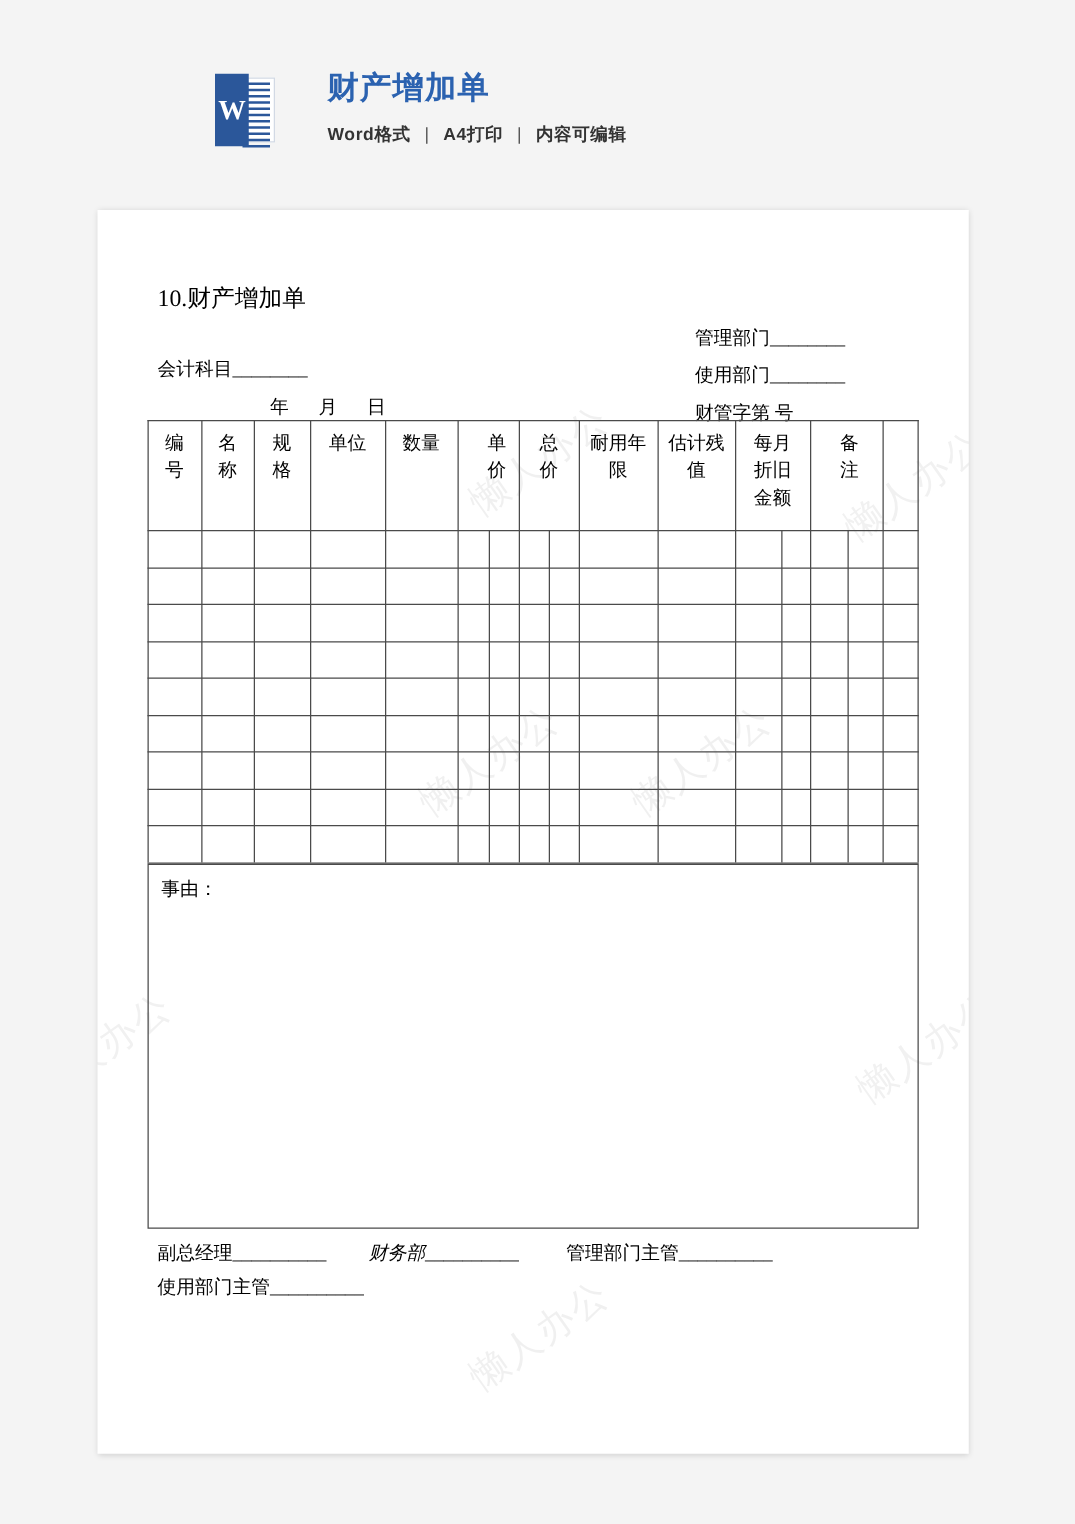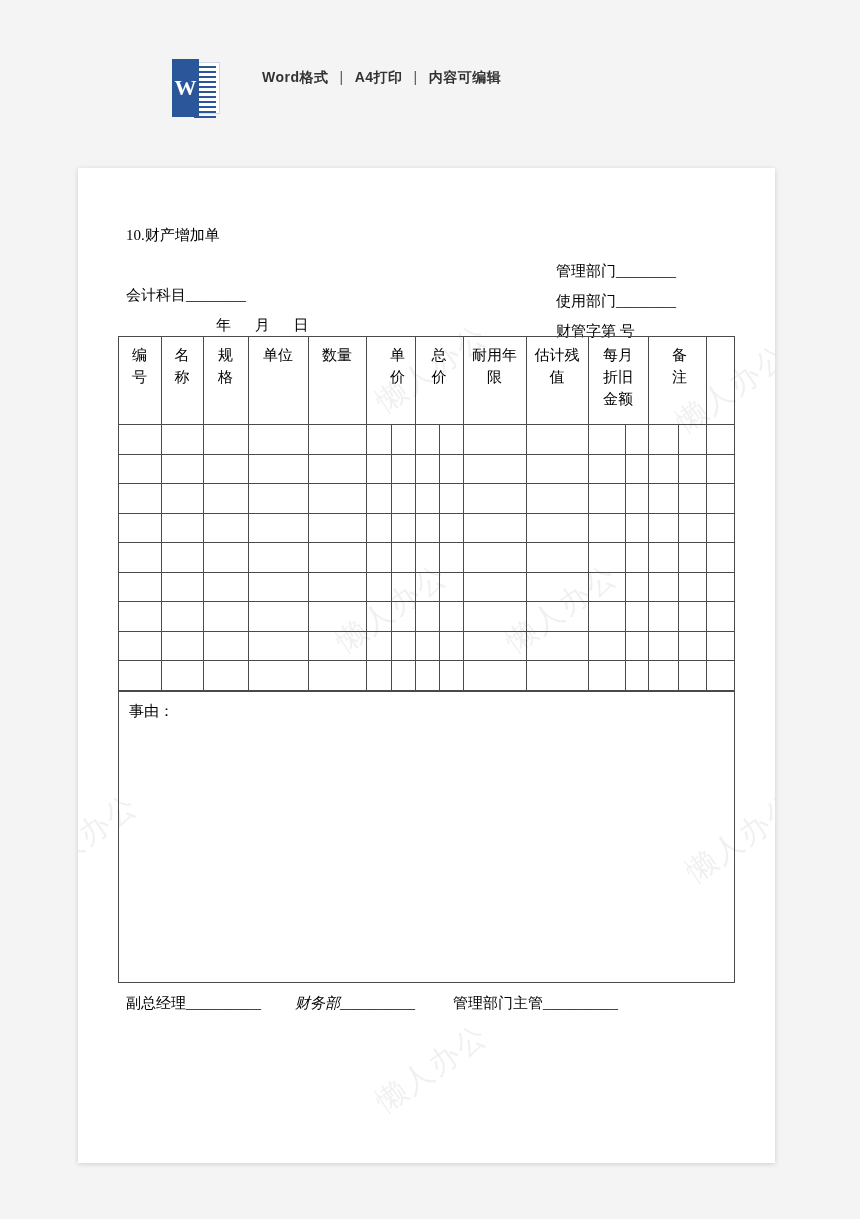--- a/index.html
+++ b/index.html
@@ -119,21 +119,21 @@
     width: 697px;
     height: 995px;
     font-family: "Liberation Serif", "DejaVu Serif", serif;
     color: #000;
   }
 
   .doc-title {
     position: absolute;
     left: 48px;
     top: 58px;
-    font-size: 15px;
+    font-size: 19px;
   }
 
   .hdr-left-1 {
     position: absolute;
     left: 48px;
     top: 118px;
     font-size: 15px;
   }
   .hdr-left-2 {
     position: absolute;
@@ -221,20 +221,21 @@
           <i></i>
           <i></i>
           <i></i>
           <i></i>
           <i></i>
           <i></i>
       </div>
       <div class="wblock">W</div>
     </div>
     <div class="banner-text">
+      <div class="banner-title">财产增加单</div>
       <div class="banner-sub">
         <span>Word格式</span><span class="sep">|</span><span>A4打印</span><span class="sep">|</span><span>内容可编辑</span>
       </div>
     </div>
   </div>
 </div>
 
 <div class="paper">
 
   <div class="wm" style="left:290px; top:180px;">懒人办公</div>
@@ -301,16 +302,19 @@
       </div>
 
     <div class="remark">
       <div class="remark-label">事由：</div>
     </div>
 
     <div class="sig">
       <div>
         <span>副总经理__________</span><span class="s2">财务部__________</span><span class="s3">管理部门主管__________</span>
       </div>
+      <div>
+        <span>使用部门主管__________</span>
+      </div>
     </div>
 
   </div>
 </div>
 
 </body></html>

